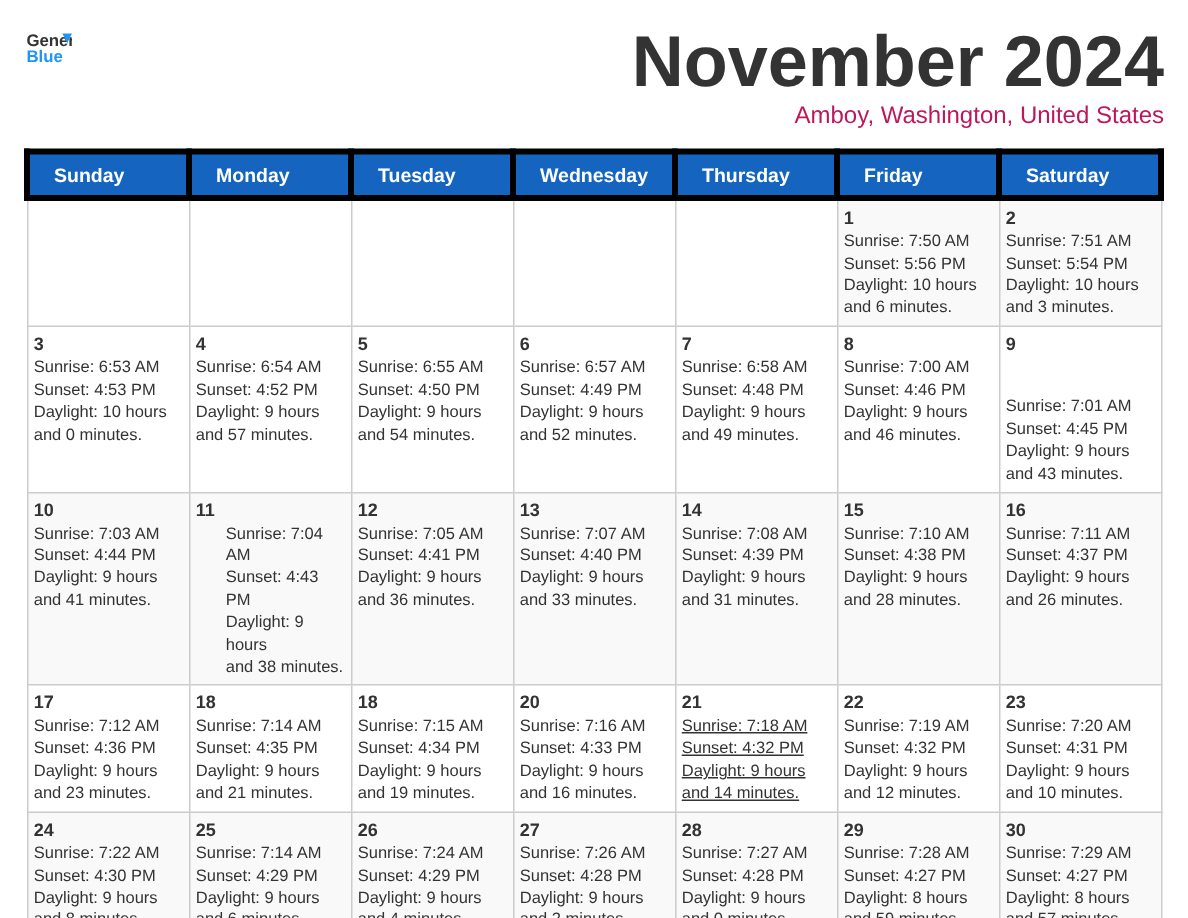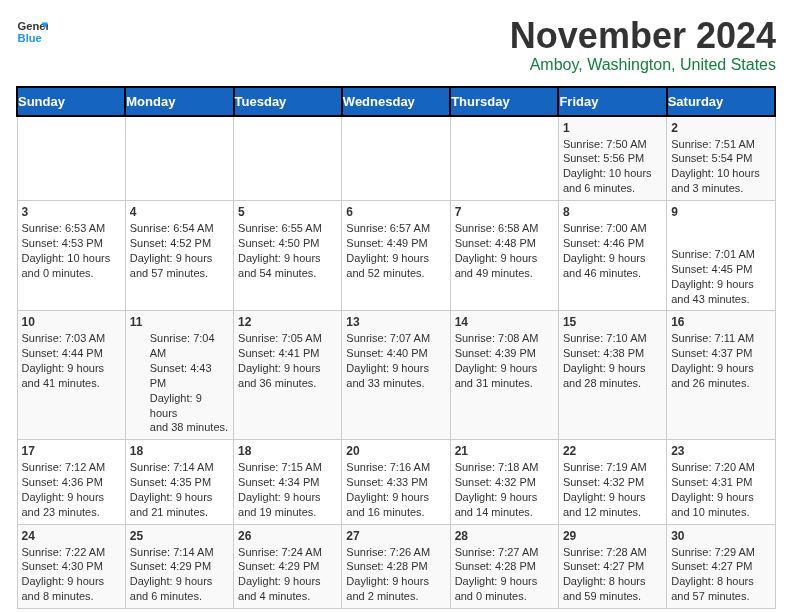--- a/index.html
+++ b/index.html
@@ -22,42 +22,42 @@
       gap: 4px;
     }
     .logo-icon {
       width: 32px;
       height: 32px;
     }
     .title-area {
       text-align: right;
     }
     .month-title {
-      font-size: 36px;
+      font-size: 48px;
       font-weight: bold;
       color: #333;
       line-height: 1.1;
     }
     .location-title {
       font-size: 16px;
-      color: #15803d;
+      color: #be185d;
     }
     table {
       width: 100%;
       border-collapse: collapse;
       table-layout: fixed;
     }
     thead tr th {
       background: #1565C0;
       color: #fff;
       font-size: 13px;
       font-weight: bold;
-      padding: 6px 0;
+      padding: 6px 16px;
       text-align: left;
-      border: 2px solid #000000;
+      border: 4px solid #000000;
     }
     tbody tr td {
       border: 1px solid #ccc;
       vertical-align: top;
       padding: 4px;
       font-size: 10.5px;
       color: #333;
       height: 80px;
       background: #fff;
     }
@@ -256,21 +256,21 @@
         </td>
         <td>
           <span class="day-number">20</span>
           <div class="day-info" style="white-space: pre-line;">Sunrise: 7:16 AM
 Sunset: 4:33 PM
 Daylight: 9 hours
 and 16 minutes.</div>
         </td>
         <td>
           <span class="day-number">21</span>
-          <div class="day-info" style="white-space: pre-line;">Sunrise: 7:18 AM
+          <div class="day-info" style="white-space: pre-line; text-decoration: underline;">Sunrise: 7:18 AM
 Sunset: 4:32 PM
 Daylight: 9 hours
 and 14 minutes.</div>
         </td>
         <td>
           <span class="day-number">22</span>
           <div class="day-info" style="white-space: pre-line;">Sunrise: 7:19 AM
 Sunset: 4:32 PM
 Daylight: 9 hours
 and 12 minutes.</div>

